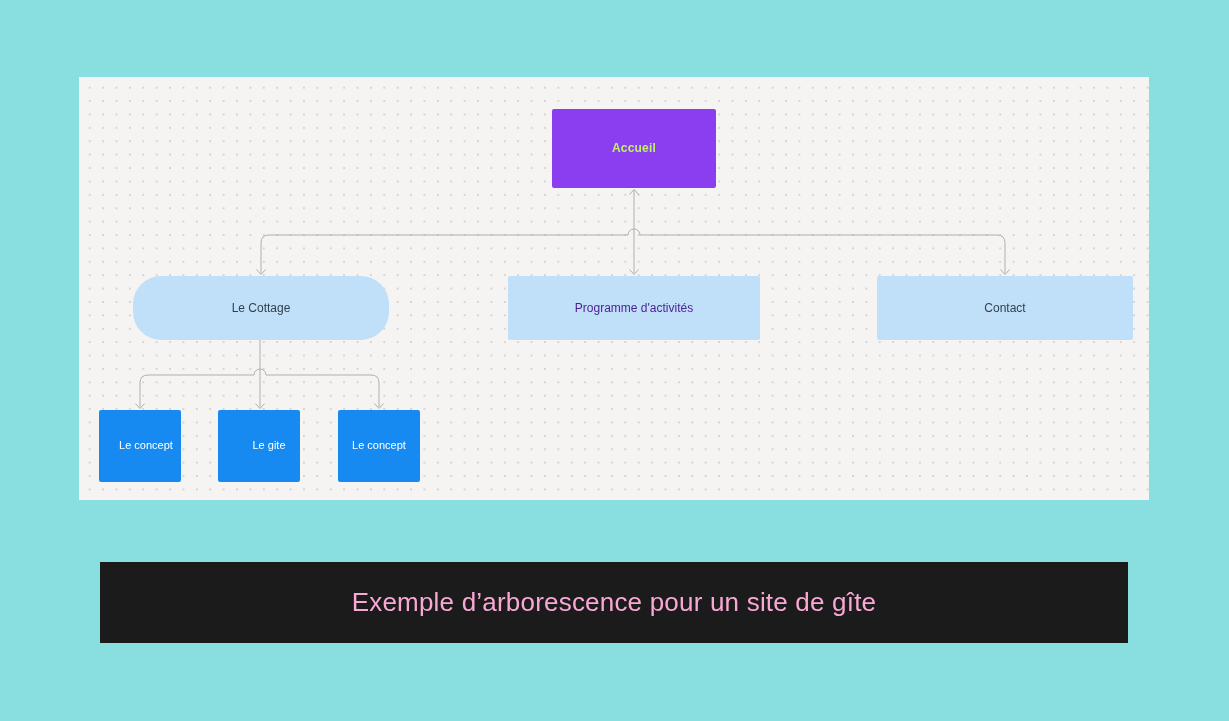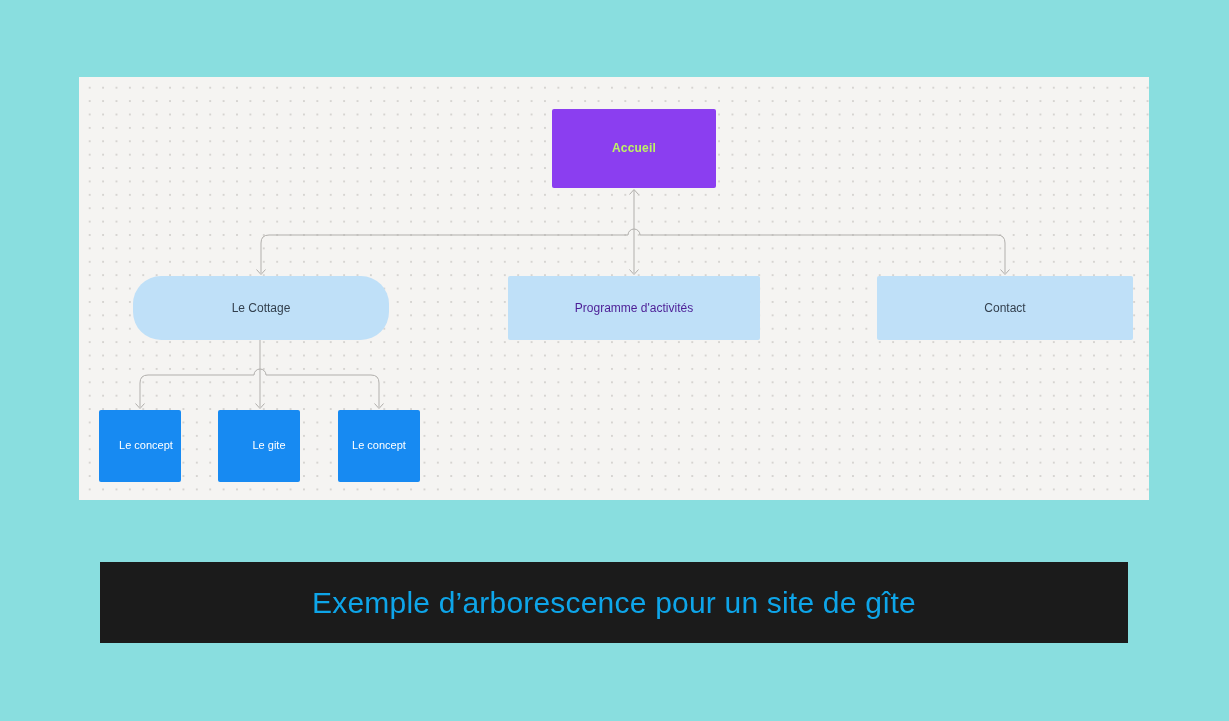--- a/index.html
+++ b/index.html
@@ -67,22 +67,22 @@
 
   
   .caption-bar {
     position: absolute;
     left: 100px; top: 562px;
     width: 1028px; height: 81px;
     background: #1b1b1b;
     display: flex; align-items: center; justify-content: center;
   }
   .caption-bar .caption-text {
-    color: #0ea5e9;
-    font-size: 30px;
+    color: #f9a8d4;
+    font-size: 26px;
     font-weight: 400;
     letter-spacing: 0.2px;
   }
 </style>
 </head>
 <body>
 
 <div class="artboard" style="background-color: rgb(137, 222, 223);">
 
   <div class="canvas" style="background-color: rgb(245, 244, 242);">

